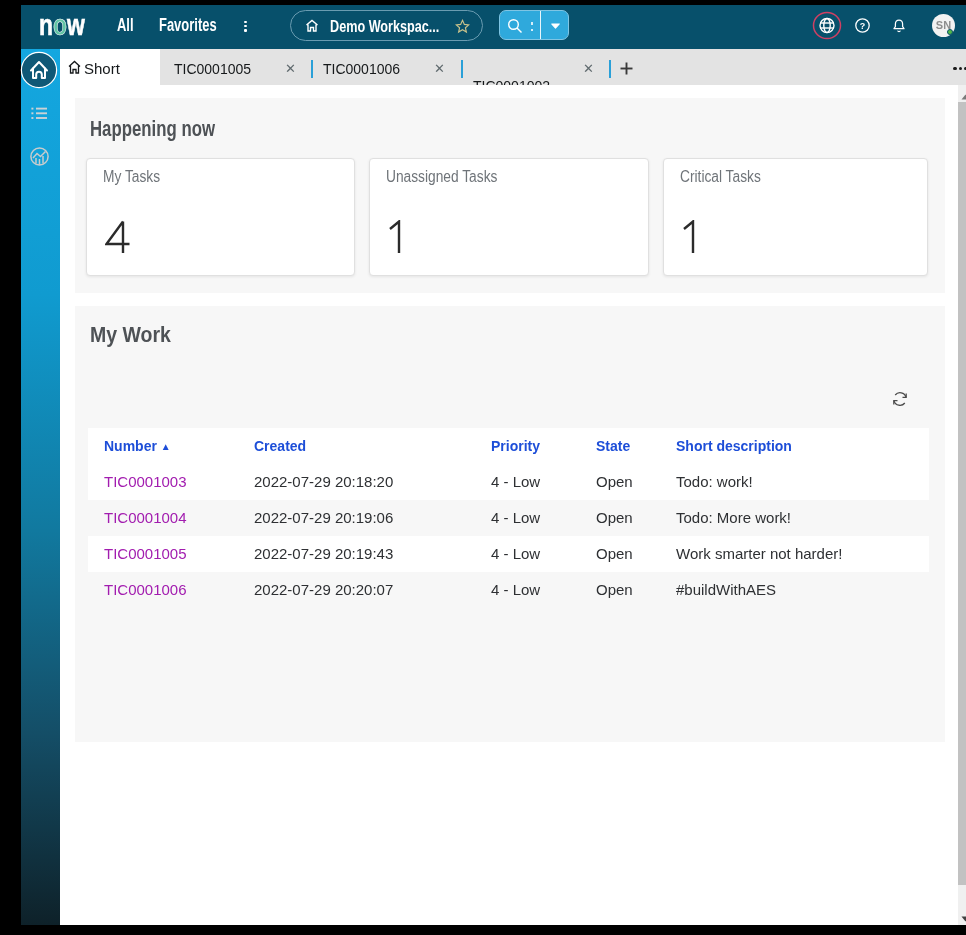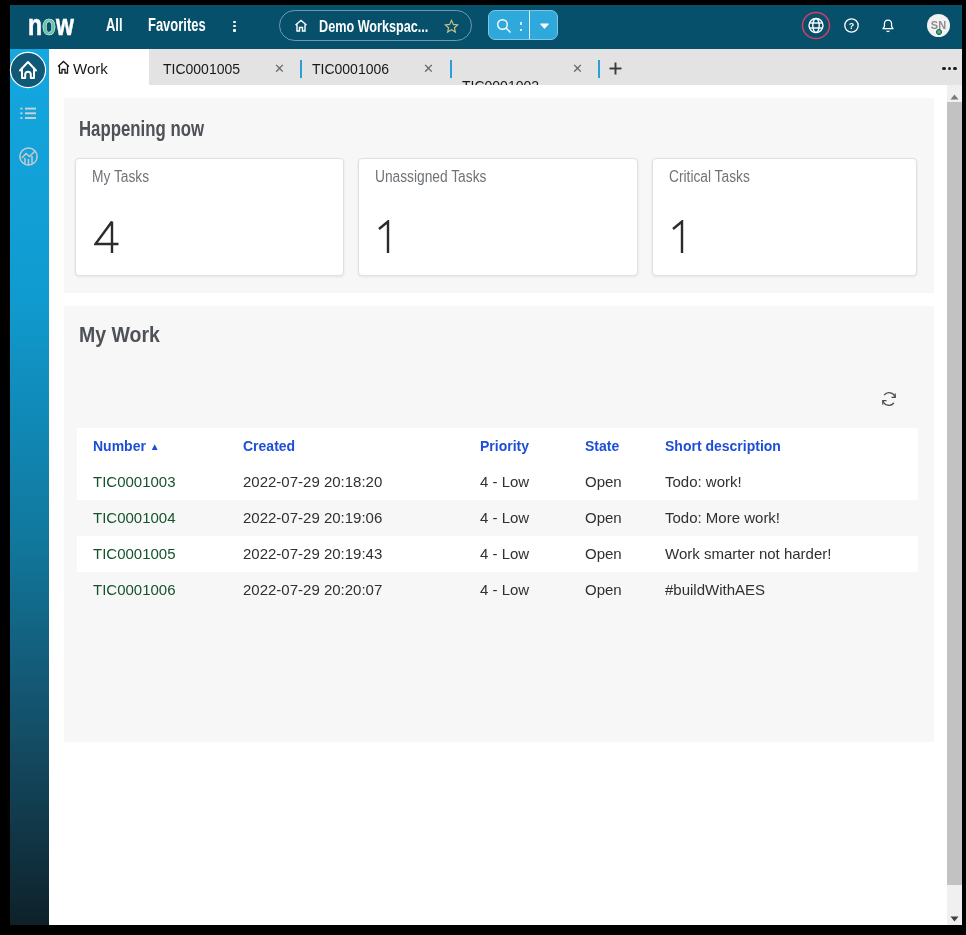--- a/index.html
+++ b/index.html
@@ -1,37 +1,37 @@
 <!DOCTYPE html>
 <html><head>
 <meta charset="utf-8">
 <style>
   * { margin:0; padding:0; box-sizing:border-box; }
   html,body { width:966px; height:935px; background:#000; overflow:hidden;
     font-family:"Liberation Sans", sans-serif; }
-  #frame { position:absolute; left:10px; top:5px; width:852px; height:920px; background:#fff; }
+  #frame { position:absolute; left:21px; top:5px; width:852px; height:920px; background:#fff; }
   .abs { position:absolute; }
 
   
   #hdr { position:absolute; left:0; top:0; width:952px; height:43.5px; background:#07506b; }
   #logo { position:absolute; left:18px; top:5px; font-size:29px; line-height:30px; font-weight:bold; color:#fff; -webkit-text-stroke:0.6px #fff; transform-origin:left center; transform:scaleX(0.79); }
   #logo .o { color:#61c5a4; }
   .hnav { position:absolute; top:10px; color:#fff; font-size:18px; line-height:21px; font-weight:700; transform-origin:left center; transform:scaleX(0.72); }
   #kebab { position:absolute; left:219px; top:11px; width:16px; height:22px; color:#fff; }
   .kdot { position:absolute; left:4px; width:2.6px; height:2.6px; border-radius:1px; background:#fff; }
 
   #pill { position:absolute; left:269px; top:5px; width:193px; height:31px; border:1px solid #6a9cb1;
     border-radius:16px;text-decoration:underline; }
   #pill .txt { position:absolute; left:39px; top:6px; color:#fff; font-size:16px; line-height:19px; font-weight:700; transform-origin:left center; transform:scaleX(0.79); }
   #srchgrp { position:absolute; left:477.5px; top:5px; width:70px; height:30px; background:#2fa9dc; border-radius:7px; border:1px solid #7fc5e4; }
   #srchgrp .div { position:absolute; left:40.5px; top:0px; width:1px; height:28px; background:#e8f5fb; }
   #scope { position:absolute; left:554px; top:7px; color:#fff; font-size:11.5px; font-weight:700; line-height:14px; letter-spacing:-0.2px; }
 
   #avatar { position:absolute; left:911px; top:9px; width:23px; height:23px; border-radius:50%;
-    background:#f2f2f2; color:#8e8e8e; font-size:11px; font-weight:700; text-align:center; line-height:23px;margin-left:6px; }
+    background:#f2f2f2; color:#8e8e8e; font-size:11px; font-weight:700; text-align:center; line-height:23px; }
   #avdot { position:absolute; left:925.5px; top:23.5px; width:6.5px; height:6.5px; border-radius:50%;
     background:#54b948; border:1.5px solid #07506b; }
 
   
   #side { position:absolute; left:0; top:43.5px; width:39px; height:876.5px;
     background:linear-gradient(to bottom,#14a7e0 0%,#109bd0 28%,#11799f 55%,#144e67 78%,#0e2129 100%); }
 
   
   #tabs { position:absolute; left:39px; top:43.5px; width:913px; height:36px; background:#e3e3e3; }
   #hometab { position:absolute; left:0; top:0; width:100px; height:36px; background:#fff; }
@@ -53,21 +53,21 @@
   #tbl { position:absolute; left:13px; top:122px; width:841px; }
   .trow { position:relative; height:36px; font-size:15px; color:#2e3033; }
   .trow.head { font-weight:700; font-size:14px; color:#1d4ed8; background:#fff; }
   .trow.odd { background:#fff; }
   .trow.even { background:#f7f7f7; }
   .c1 { position:absolute; left:16px; top:0; line-height:36px; }
   .c2 { position:absolute; left:166px; top:0; line-height:36px; }
   .c3 { position:absolute; left:403px; top:0; line-height:36px; }
   .c4 { position:absolute; left:508px; top:0; line-height:36px; }
   .c5 { position:absolute; left:588px; top:0; line-height:36px; }
-  a.lnk { color:#14532d; text-decoration:none; }
+  a.lnk { color:#a21caf; text-decoration:none; }
 
   
   #sbar { position:absolute; left:937px; top:79.5px; width:15px; height:840.5px; background:#f0f0f0; }
   #sthumb { position:absolute; left:0; top:17.5px; width:15px; height:783px; background:#c2c2c2; }
 </style>
 </head>
 <body>
 <div id="frame">
 
   <div id="hdr">
@@ -147,21 +147,21 @@
         <line x1="13" y1="16.5" x2="13" y2="9"></line>
       </g>
     </svg>
   </div>
 
   <div id="tabs">
     <div id="hometab">
       <svg class="abs" style="left:7px; top:11.5px;" width="15" height="15" viewBox="0 0 15 15">
         <path d="M2 6.5 L7.5 1.5 L13 6.5 M3.5 5.8 V13 H6 V9.5 H9 V13 H11.5 V5.8" fill="none" stroke="#16191b" stroke-width="1.3"></path>
       </svg>
-      <span>Work</span>
+      <span>Short</span>
     </div>
     <div class="tablabel" style="left:114px;">TIC0001005</div>
     <div class="tclose" style="left:225px;">✕</div>
     <div class="tsep" style="left:251px;"></div>
     <div class="tablabel" style="left:263px;">TIC0001006</div>
     <div class="tclose" style="left:374px;">✕</div>
     <div class="tsep" style="left:401px;"></div>
     <div class="tablabel" style="left:413px;margin-top:17px;">TIC0001002</div>
     <div class="tclose" style="left:523px;">✕</div>
     <div class="tsep" style="left:549px;"></div>

